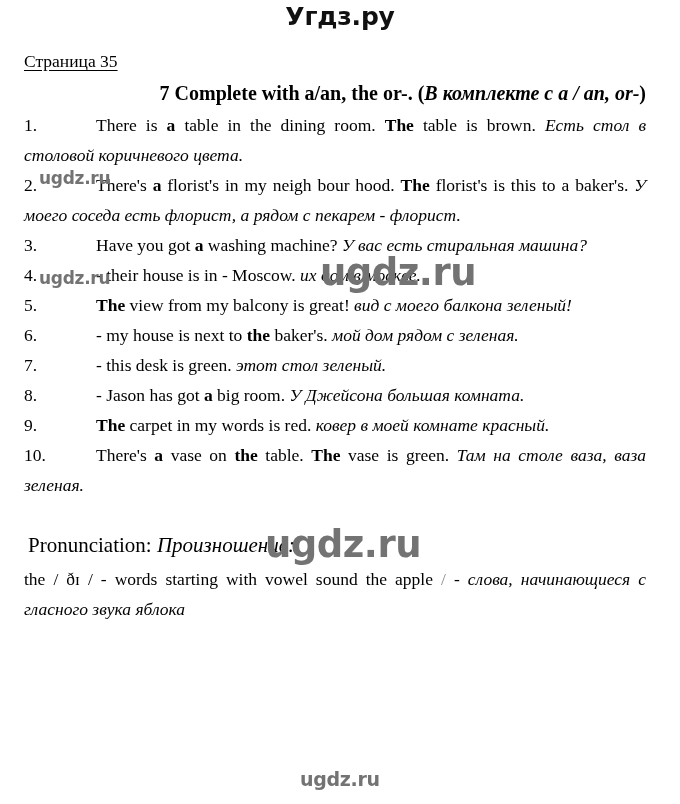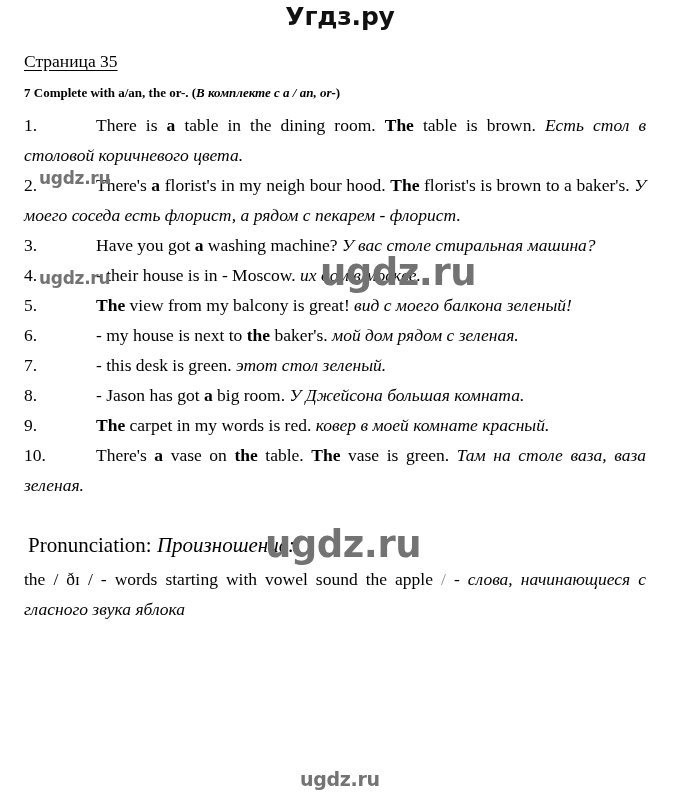--- a/index.html
+++ b/index.html
@@ -49,24 +49,25 @@
     font-size: 17.5px;
     line-height: 22px;
     text-decoration: underline;
     text-underline-offset: 3px;
     margin: 0 0 6px 0;
     display: inline-block;
   }
   .heading-wrap { display: block; margin-bottom: 3px; }
 
   .task-title {
-    font-size: 13px;
+    font-size: 20px;
     line-height: 24px;
     font-weight: bold;
     margin: 0 0 5px 0;
+    text-align: right;
   }
   .task-title .ru {
     font-style: italic;
     font-weight: bold;
   }
 
   
   .item {
     font-size: 17.5px;
     line-height: 30px;
@@ -138,23 +139,23 @@
   <div class="content">
 
     <div class="heading-wrap">
       <span class="page-heading">Страница 35</span>
     </div>
 
     <p class="task-title"><span>7 Complete with a/an, the or-. (</span><span class="ru">В комплекте с a / an, or-</span><span>)</span></p>
 
     <p class="item just"><span class="num">1.</span><span class="en">There is </span><b>a</b><span class="en"> table in the dining room. </span><b>The</b><span class="en"> table is brown. </span><span class="ru">Есть стол в столовой коричневого цвета.</span></p>
 
-    <p class="item just"><span class="num">2.</span><span class="en">There's </span><b>a</b><span class="en"> florist's in my neigh bour hood. </span><b>The</b><span class="en"> florist's is brown to a baker's. </span><span class="ru">У моего соседа есть флорист, а рядом с пекарем - флорист.</span></p>
+    <p class="item just"><span class="num">2.</span><span class="en">There's </span><b>a</b><span class="en"> florist's in my neigh bour hood. </span><b>The</b><span class="en"> florist's is this to a baker's. </span><span class="ru">У моего соседа есть флорист, а рядом с пекарем - флорист.</span></p>
 
-    <p class="item just"><span class="num">3.</span><span class="en">Have you got </span><b>a</b><span class="en"> washing machine? </span><span class="ru">У вас столе стиральная машина?</span></p>
+    <p class="item just"><span class="num">3.</span><span class="en">Have you got </span><b>a</b><span class="en"> washing machine? </span><span class="ru">У вас есть стиральная машина?</span></p>
 
     <p class="item"><span class="num">4.</span><span class="en">- their house is in - Moscow. </span><span class="ru">их дом в москве.</span></p>
 
     <p class="item just"><span class="num">5.</span><b>The</b><span class="en"> view from my balcony is great! </span><span class="ru">вид с моего балкона зеленый!</span></p>
 
     <p class="item"><span class="num">6.</span><span class="en">- my house is next to </span><b>the</b><span class="en"> baker's. </span><span class="ru">мой дом рядом с зеленая.</span></p>
 
     <p class="item"><span class="num">7.</span><span class="en">- this desk is green. </span><span class="ru">этот стол зеленый.</span></p>
 
     <p class="item"><span class="num">8.</span><span class="en">- Jason has got </span><b>a</b><span class="en"> big room. </span><span class="ru">У Джейсона большая комната.</span></p>

